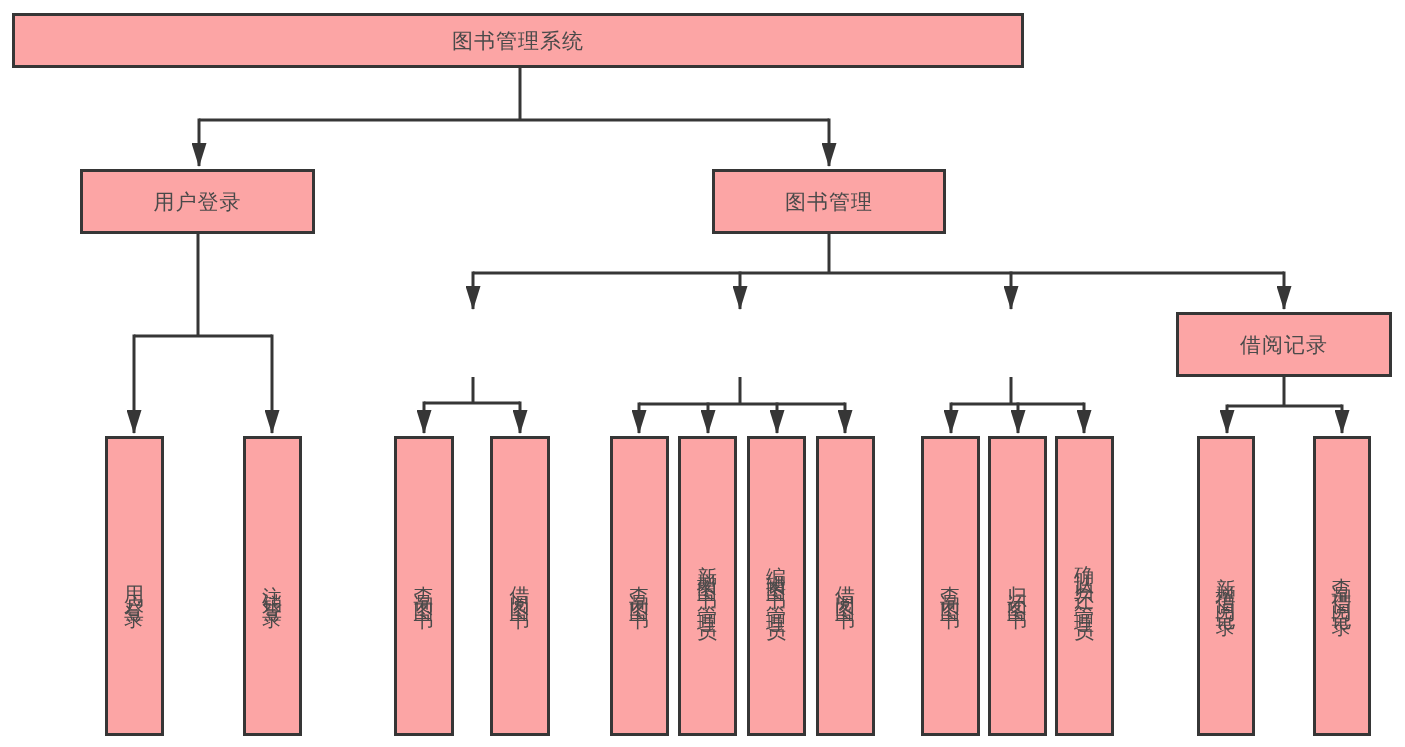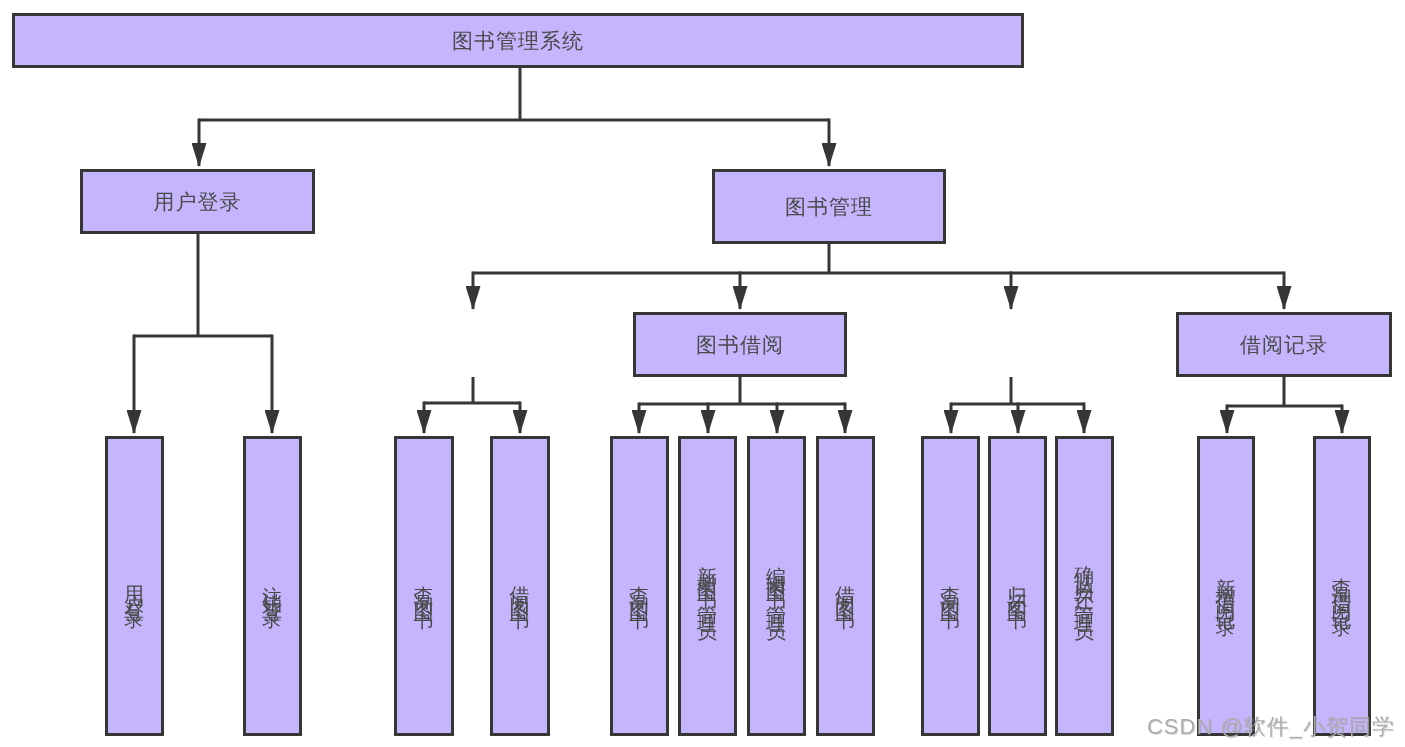--- a/index.html
+++ b/index.html
@@ -27,21 +27,21 @@
   }
   .connector path, .connector line {
     stroke: var(--line);
     stroke-width: 3;
     fill: none;
   }
   .connector .arrowfill { fill: var(--line); stroke: none; }
   .box {
     position: absolute;
     border: 3px solid var(--line);
-    background: #c4b5fd;
+    background: #fca5a5;
     color: var(--text);
     display: flex;
     align-items: center;
     justify-content: center;
     z-index: 2;
   }
   .box-h {
     font-size: 21px;
     letter-spacing: 1px;
     white-space: nowrap;
@@ -120,27 +120,24 @@
     <path d="M1342,404.5 V433" marker-end="url(#arr)"></path>
   </svg>
 
   <div class="box box-h" style="left:12px; top:13px; width:1012px; height:55px;">
     <span>图书管理系统</span>
   </div>
 
   <div class="box box-h" style="left:80px; top:169px; width:235px; height:65px;">
     <span>用户登录</span>
   </div>
-  <div class="box box-h" style="left:712px; top:169px; width:234px; height:75px;">
+  <div class="box box-h" style="left:712px; top:169px; width:234px; height:65px;">
     <span>图书管理</span>
   </div>
 
-  <div class="box box-h" style="left:633px; top:312px; width:214px; height:65px;">
-    <span>图书借阅</span>
-  </div>
   <div class="box box-h" style="left:1176px; top:312px; width:216px; height:65px;">
     <span>借阅记录</span>
   </div>
 
   <div class="box box-v" style="left:105px; top:436px; width:59px; height:300px;">
     <span class="vtext">用户登录</span>
   </div>
   <div class="box box-v" style="left:243px; top:436px; width:59px; height:300px;">
     <span class="vtext">注销登录</span>
   </div>
@@ -175,15 +172,14 @@
     <span class="vtext">确认归还（管理员）</span>
   </div>
 
   <div class="box box-v" style="left:1197px; top:436px; width:58px; height:300px;">
     <span class="vtext">新增借阅记录</span>
   </div>
   <div class="box box-v" style="left:1313px; top:436px; width:58px; height:300px;">
     <span class="vtext">查询借阅记录</span>
   </div>
 
-  <div class="watermark">CSDN @软件_小贺同学</div>
 
 </div>
 
 </body></html>

